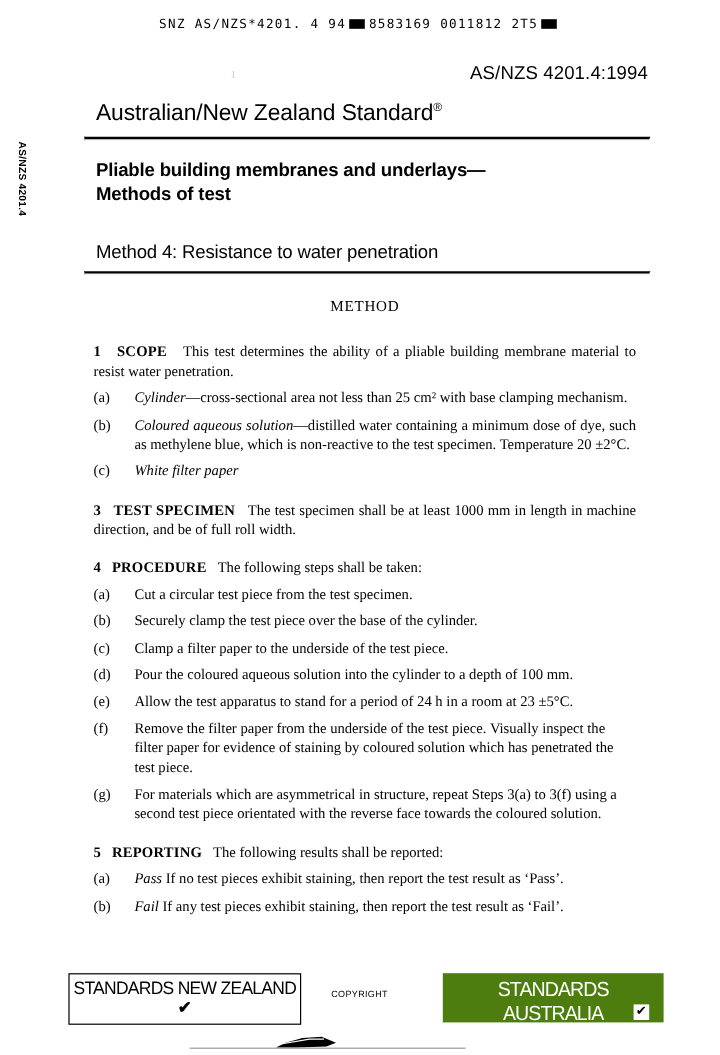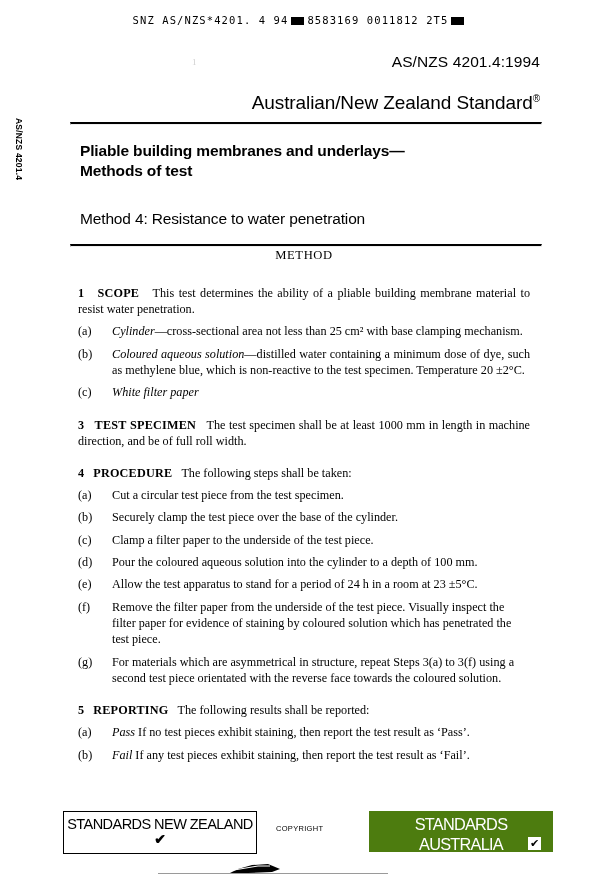--- a/index.html
+++ b/index.html
@@ -68,35 +68,34 @@
     position: absolute;
     left: 70px;
     top: 84px;
     width: 470px;
   }
   .main-title {
     font-family: "Liberation Sans", sans-serif;
     font-size: 19px;
     font-weight: normal;
     letter-spacing: -0.1px;
-    margin: 8px 0 8px 10px;
+    margin: 0 0 8px 10px;
     white-space: nowrap;
-    text-align: right;
   }
   .main-title sup {
     font-size: 10px;
     vertical-align: super;
   }
   .rule-thick {
     border-top: 2.6px solid #000;
     width: 470px;
     margin: 0;
   }
   .subtitle-wrap {
-    padding: 16px 0 16px 10px;
+    padding: 16px 0 6px 10px;
   }
   .subtitle {
     font-family: "Liberation Sans", sans-serif;
     font-size: 15.5px;
     font-weight: bold;
     line-height: 1.32;
     margin: 0;
     letter-spacing: -0.15px;
   }
   .method-title {
@@ -179,21 +178,21 @@
   
   .footer {
     position: absolute;
     left: 0;
     top: 806px;
     width: 600px;
     height: 60px;
   }
   .snz-box {
     position: absolute;
-    left: 63px;
+    left: 57px;
     top: 5px;
     width: 192px;
     height: 41px;
     border: 1.4px solid #000;
     background: #fff;
   }
   .snz-text {
     font-family: "Liberation Sans", sans-serif;
     font-size: 15px;
     font-weight: normal;

